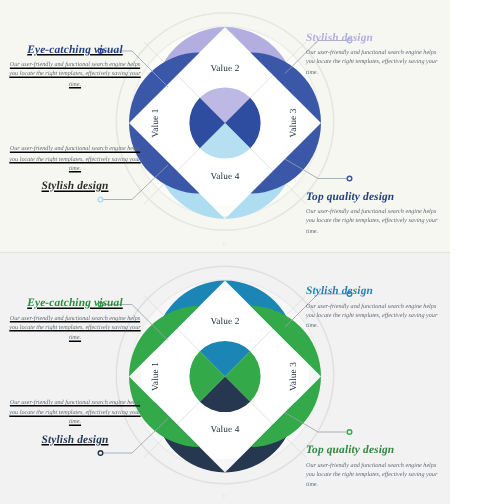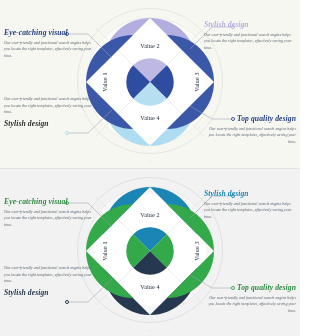--- a/index.html
+++ b/index.html
@@ -56,27 +56,27 @@
     white-space: nowrap;
     margin-bottom: 2.5px;
   }
   .callout .body {
     font-family: "Liberation Serif", serif;
     font-style: italic;
     font-size: 4.1px;
     line-height: 1.62;
     color: #5f6a72;
   }
-  .c-left  { text-align: left; }
+  .c-left  { text-align: center; text-decoration: underline; }
   .c-right { text-align: left; }
 
   .tl { left: 4px;   top: 28px;  }
   .tr { left: 204px; top: 20px;  }
   .bl { left: 4px;   top: 96px;  }
-  .br { left: 204px; top: 114px; text-align: right; }
+  .br { left: 204px; top: 126px; }
   .bl .title { margin-top: 3px; margin-bottom: 0; }
 
   
   .node {
     position: absolute;
     width: 4.4px; height: 4.4px;
     border-radius: 50%;
     background: #ffffff;
   }
 

